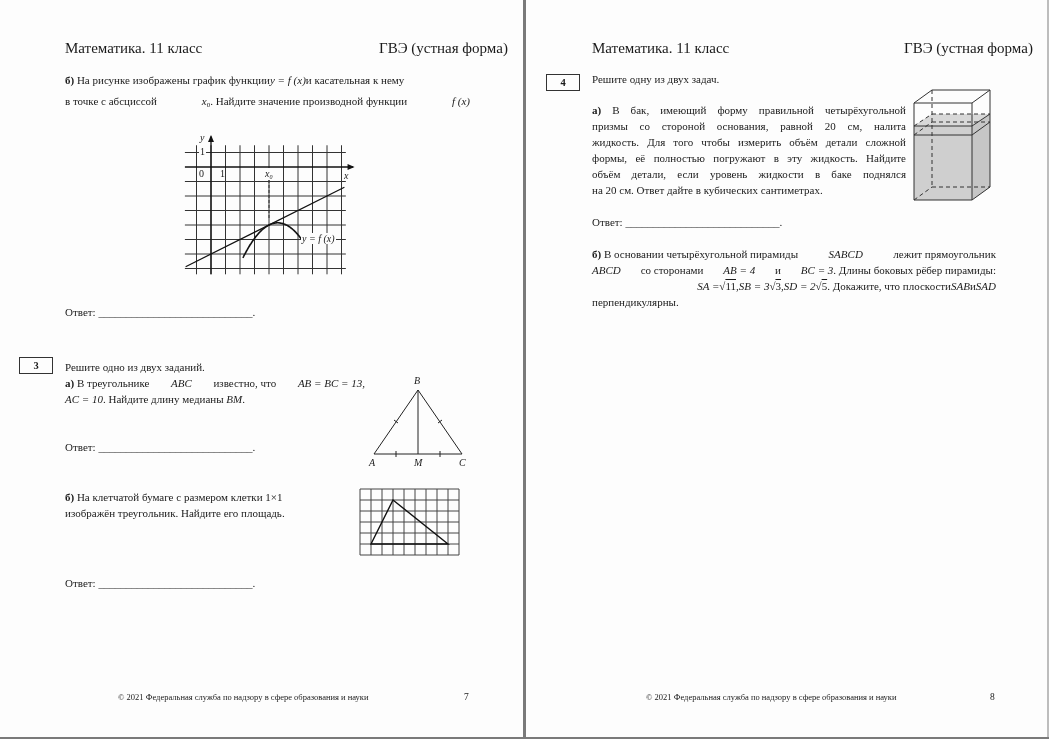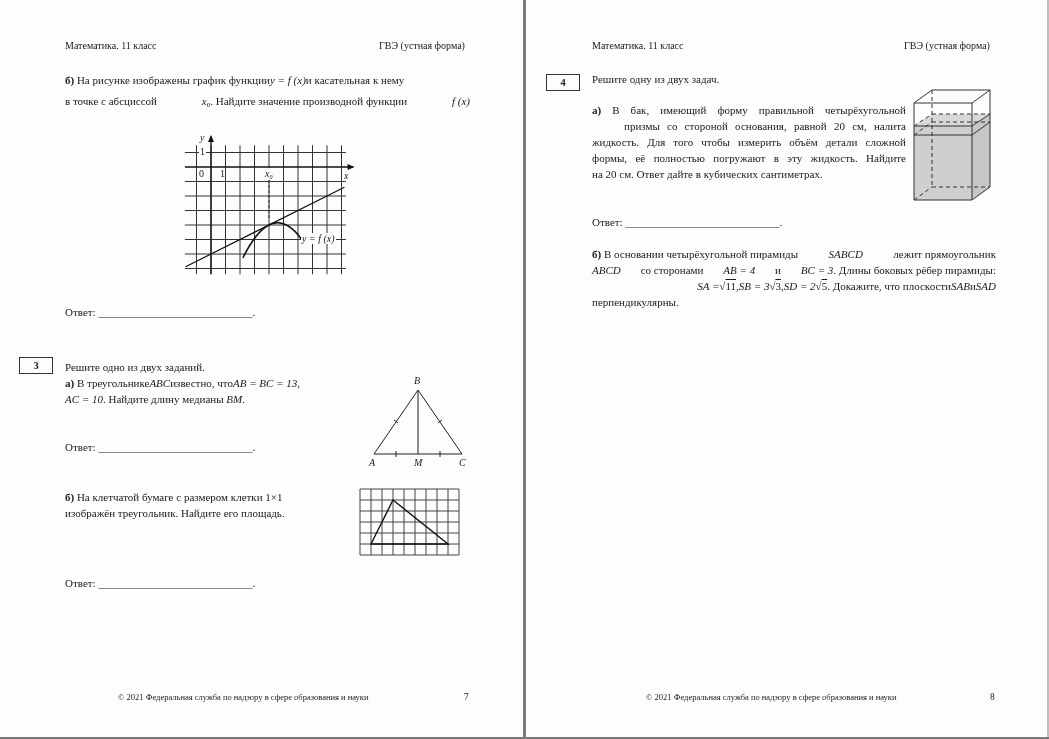--- a/index.html
+++ b/index.html
@@ -7,21 +7,21 @@
     width:1049px; height:739px; position:relative; overflow:hidden;
     background:#fdfdfd; font-family:"Liberation Serif", serif; color:#1a1a1a;
   }
   .page { position:absolute; top:0; height:737px; background:#fdfdfd; }
   #page-left { left:0; width:523px; }
   #page-right { left:526px; width:521px; }
   .divider { position:absolute; left:523px; top:0; width:3px; height:739px; background:#7a7a7a; }
   .edge-right { position:absolute; left:1047px; top:0; width:2px; height:739px; background:#bdbdbd; }
   .edge-bottom { position:absolute; left:0; top:737px; width:1049px; height:2px; background:#7a7a7a; }
   .abs { position:absolute; }
-  .hdr { font-size:10px; }
+  .hdr { font-size:15px; }
   .txt { font-size:11px; line-height:16px; }
   .just { text-align:justify; text-align-last:left; }
   .i { font-style:italic; }
   b { font-weight:bold; }
   .tasknum {
     position:absolute; width:32px; height:15px; border:1px solid #333;
     font-size:10.5px; font-weight:bold; text-align:center; line-height:15px;
   }
   .footer { font-size:8.5px; }
   .pnum { font-size:9.5px; }
@@ -86,21 +86,21 @@
   <div class="abs i" style="left:301px;top:233px;font-size:10px;background:#fdfdfd;padding:0 1px;">y = f (x)</div>
 
   <div class="abs txt" style="left:65px;top:304px;">
     <span>Ответ:</span>
     <span>____________________________.</span>
   </div>
 
   <div class="tasknum" style="left:19px;top:357px;">3</div>
   <div class="abs txt" style="left:65px;top:359px;width:300px;">
     <div>Решите одно из двух заданий.</div>
-    <div style="display:flex;justify-content:flex-start;">
+    <div style="display:flex;justify-content:space-between;">
       <span><b>а)</b> <span>В треугольнике</span></span>
       <span class="i">ABC</span>
       <span>известно, что</span>
       <span class="i">AB = BC = 13,</span>
     </div>
     <div>
       <span class="i">AC = 10</span><span>. Найдите длину медианы</span>
       <span class="i">BM</span><span>.</span>
     </div>
   </div>
@@ -166,23 +166,24 @@
 
 <div class="page" id="page-right">
   <div class="abs hdr" style="left:66px;top:40px;">Математика. 11 класс</div>
   <div class="abs hdr" style="left:378px;top:40px;">ГВЭ (устная форма)</div>
 
   <div class="tasknum" style="left:20px;top:74px;">4</div>
   <div class="abs txt" style="left:66px;top:71px;">Решите одну из двух задач.</div>
 
   <div class="abs txt" style="left:66px;top:102px;width:314px;line-height:16px;" id="t4a">
       <div style="text-align: justify; text-align-last: justify;"><b>а) </b>В бак, имеющий форму правильной четырёхугольной</div>
-      <div style="text-align: justify; text-align-last: justify; margin-left: 32px;">призмы со стороной основания, равной 20 см, налита</div>
+      <div style="text-align: justify; text-align-last: justify;">призмы со стороной основания, равной 20 см, налита</div>
       <div style="text-align: justify; text-align-last: justify;">жидкость. Для того чтобы измерить объём детали сложной</div>
       <div style="text-align: justify; text-align-last: justify;">формы, её полностью погружают в эту жидкость. Найдите</div>
+      <div style="text-align: justify; text-align-last: justify;">объём детали, если уровень жидкости в баке поднялся</div>
       <div>на 20 см. Ответ дайте в кубических сантиметрах.</div>
     </div>
 
   <svg style="left:384px;top:86px;" width="110" height="120">
 
     <rect x="4" y="40" width="58" height="74" fill="#cfcfcf"></rect>
     <polygon points="4,40 22,28 80,28 62,40" fill="#d8d8d8"></polygon>
     <polygon points="62,40 80,28 80,101 62,114" fill="#c6c6c6"></polygon>
 
     <line x1="4" y1="17" x2="62" y2="17" stroke="#333"></line>

